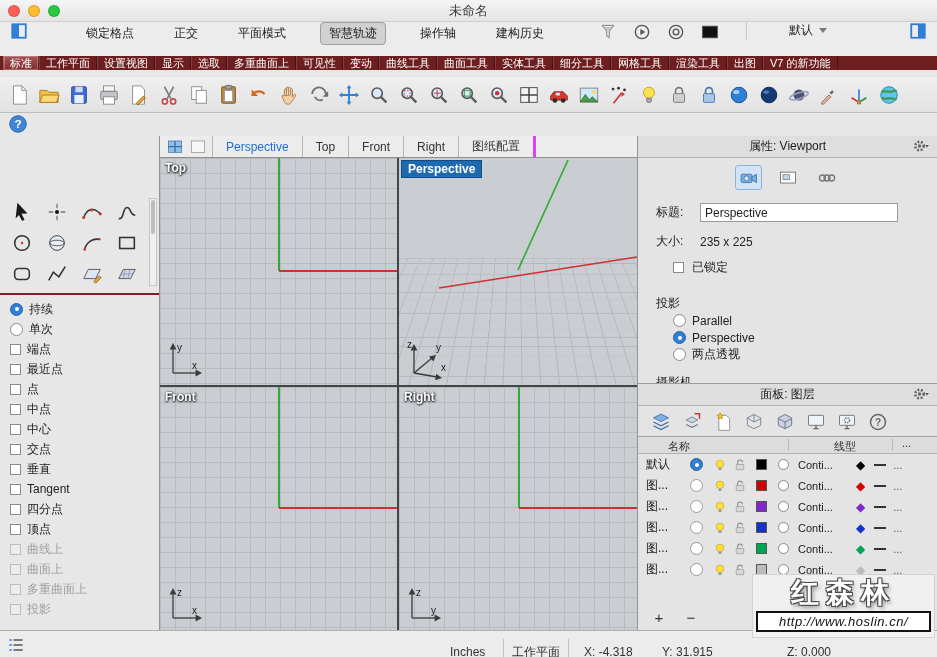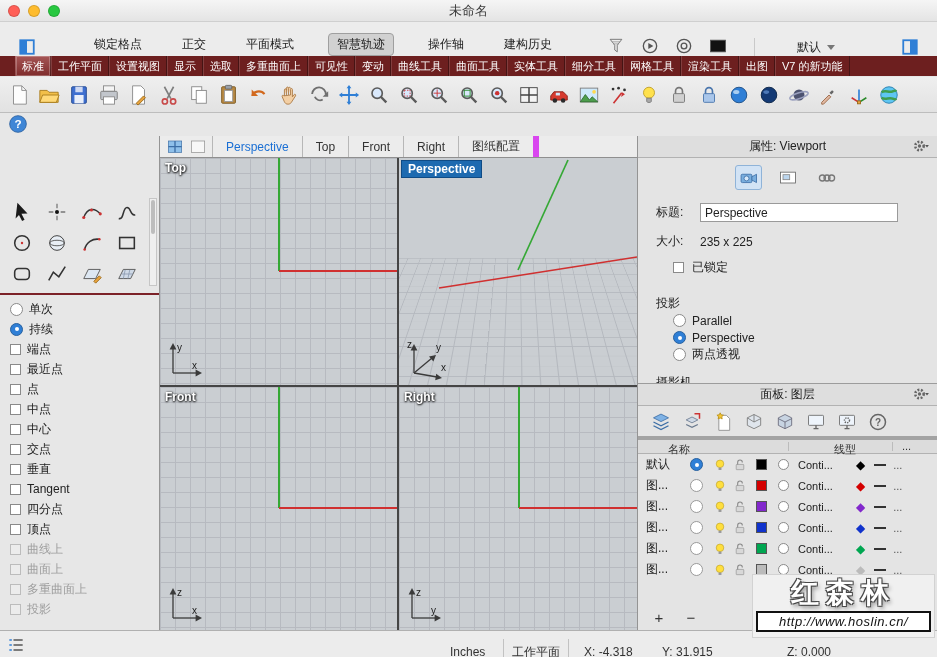--- a/index.html
+++ b/index.html
@@ -8,34 +8,34 @@
   .app{position:relative;width:937px;height:657px;background:#e7e7e7;overflow:hidden;font-size:12px;color:#222;user-select:none}
 
   
   .titlebar{position:absolute;left:0;top:0;width:100%;height:22px;background:linear-gradient(#f5f5f5,#e4e4e4);border-bottom:1px solid #cfcfcf}
   .lights{position:absolute;left:8px;top:5px;display:flex;gap:8px}
   .light{width:12px;height:12px;border-radius:50%;border:1px solid rgba(0,0,0,.15)}
   .light.red{background:#ff5f57}.light.yellow{background:#febc2e}.light.green{background:#28c840}
   .wtitle{text-align:center;line-height:21px;font-size:13px;color:#3c3c3c}
 
   
-  .quickbar{position:absolute;left:0;top:22px;width:100%;height:34px;background:#ececec;display:flex;align-items:flex-end;padding:0 18px}
+  .quickbar{position:absolute;left:0;top:22px;width:100%;height:34px;background:#ececec;display:flex;align-items:flex-start;padding:0 10px}
   .panel-sq{width:18px;height:18px;flex:none}
   .toggles{display:flex;gap:28px;margin-left:52px;font-size:12px;color:#222}
   .toggle{padding:3px 6px;white-space:nowrap;cursor:default}
   .toggle.active{background:#d1d1d1;border:1px solid #9f9f9f;border-radius:4px;padding:2px 8px}
   .qicons{display:flex;gap:14px;margin-left:48px;align-items:center}
   .qicons .icn{width:20px;height:20px;display:flex;align-items:center;justify-content:center}
   .qdiv{width:1px;height:18px;background:#c9c9c9;margin-left:26px}
   .preset{margin-left:42px;display:flex;align-items:center;gap:6px;white-space:nowrap}
   .preset .arr{width:0;height:0;border-left:4px solid transparent;border-right:4px solid transparent;border-top:5px solid #777}
   .qright{margin-left:auto}
 
   
-  .ribbon{position:absolute;left:0;top:56px;width:100%;height:20px;background:#6d1f1f;display:flex;align-items:stretch;padding-left:15px;font-size:11px;color:#fff;overflow:hidden}
+  .ribbon{position:absolute;left:0;top:56px;width:100%;height:14px;background:#6d1f1f;display:flex;align-items:stretch;padding-left:3px;font-size:11px;color:#fff;overflow:hidden}
   .rtab{display:flex;align-items:center;padding:0 6px;border-left:1px solid rgba(255,255,255,.14);border-right:1px solid rgba(0,0,0,.35);white-space:nowrap;cursor:default}
   .rtab.active{background:linear-gradient(#a55555,#7f2c2c);box-shadow:inset 0 0 0 1px rgba(255,255,255,.25)}
 
   
   .toolbar{position:absolute;left:0;top:77px;width:100%;height:36px;background:linear-gradient(#efefef,#e2e2e2);border-bottom:1px solid #bdbdbd;display:flex;align-items:center;gap:4px;padding:0 6px}
   .tbicon{width:26px;height:28px;display:flex;align-items:center;justify-content:center;flex:none}
 
   
   .helpband{position:absolute;left:0;top:113px;width:100%;height:23px;background:#e7e7e7}
   .helpicon{position:absolute;left:8px;top:1px;width:20px;height:20px}
@@ -57,21 +57,21 @@
   .radio i{width:5px;height:5px;border-radius:50%;background:transparent}
   .radio.sel{background:#2f7fd6;border-color:#28619f}
   .radio.sel i{background:#fff;width:4px;height:4px}
 
   
   .center{position:absolute;left:160px;top:136px;width:477px;height:494px}
   .vp-tabs{position:absolute;left:0;top:0;width:100%;height:22px;background:#ececec;border-bottom:1px solid #8f8f8f;display:flex;align-items:center;padding:0 6px;font-size:12px}
   .vicon{width:17px;height:17px;margin-right:6px;display:flex;align-items:center;justify-content:center}
   .vtabs{display:flex;align-items:stretch;height:100%}
   .vtab{display:flex;align-items:center;padding:0 13px;border-left:1px solid #b7b7b7;color:#333;white-space:nowrap;cursor:default}
-  .vtab:last-child{border-right:6px solid #d946ef}
+  .vtab:last-child{border-right:3px solid #d946ef}
   .vtab.active{color:#1a6fd4}
   .vp-grid{position:absolute;left:0;top:22px;width:477px;height:472px;background:#454545}
   .vp{position:absolute;background:#caced2;overflow:hidden}
   .vp.ortho{background-image:linear-gradient(to right,#b7bac0 1px,transparent 1px),linear-gradient(to bottom,#b7bac0 1px,transparent 1px);background-size:15px 15px}
   .vp-top{left:0;top:0;width:237px;height:227px}
   .vp-persp{left:239px;top:0;width:238px;height:227px}
   .vp-front{left:0;top:229px;width:237px;height:243px}
   .vp-right{left:239px;top:229px;width:238px;height:243px}
   .pgrid{position:absolute;left:-70%;top:-15%;width:240%;height:170%;background-color:#caced2;background-image:linear-gradient(to right,#b4b8be 1px,transparent 1px),linear-gradient(to bottom,#b4b8be 1px,transparent 1px);background-size:17px 17px;transform:perspective(520px) rotateX(57deg);transform-origin:50% 58%}
   .axes{position:absolute;left:0;top:0;width:100%;height:100%}
@@ -94,21 +94,21 @@
   .frow .flabel{width:36px;flex:none}
   .txt{width:198px;height:19px;border:1px solid #9a9a9a;background:#fff;font:12px "Liberation Sans","DejaVu Sans",sans-serif;padding:0 4px;color:#222}
   .frow.lockrow{margin-left:35px;margin-top:9px}
   .frow.sect{margin-top:19px}
   .projradios{margin-left:35px}
   .projradios .orow{height:17px}
   .clipped{position:absolute;left:18px;bottom:-8px;font-size:12px;color:#222}
   .layers{position:relative;height:246px}
   .licons{display:flex;justify-content:space-between;align-items:center;padding:5px 48px 3px 12px}
   .licons .icn{width:22px;height:22px;display:flex;align-items:center;justify-content:center}
-  .lcols{height:18px;background:#dcdcdc;border-top:4px solid #a3a3a3;border-bottom:1px solid #b2b2b2;position:relative;font-size:11px;color:#333}
+  .lcols{height:18px;background:#dcdcdc;border-top:1px solid #a3a3a3;border-bottom:1px solid #b2b2b2;position:relative;font-size:11px;color:#333}
   .lcols .cn{position:absolute;left:30px;top:2px}
   .lcols .cl{position:absolute;left:196px;top:2px}
   .lcols .cm{position:absolute;left:264px;top:0}
   .lcols .cd{position:absolute;top:2px;bottom:2px;width:1px;background:#bbb}
   .lrows{overflow:hidden}
   .lrow{height:21px;display:flex;align-items:center;padding-left:8px;font-size:12px;color:#222}
   .c-name{width:44px;white-space:nowrap;overflow:hidden;flex:none}
   .c-radio{width:13px;height:13px;border-radius:50%;border:1px solid #9a9a9a;background:#fff;display:flex;align-items:center;justify-content:center;flex:none;margin-right:7px}
   .c-radio i{width:4px;height:4px;border-radius:50%}
   .c-radio.cur{background:#2f7fd6;border-color:#28619f}
@@ -496,30 +496,30 @@
             <path d="M6.5 12h12M10 7.5L8 17M15 7.5l-2 9.5" stroke="#8a9ab0" stroke-width=".9" fill="none"></path>
           </svg>
         </span>
       </div>
     <div class="pal-scroll">
         <div class="thumb"></div>
       </div>
     <div class="osnap-divider"></div>
     <div class="osnap">
         <div class="orow">
+          <span class="radio sel">
+            <i></i>
+          </span>
+          <span>持续</span>
+        </div>
+        <div class="orow">
           <span class="radio">
             <i></i>
           </span>
           <span>单次</span>
-        </div>
-        <div class="orow">
-          <span class="radio sel">
-            <i></i>
-          </span>
-          <span>持续</span>
         </div>
         <div class="orow">
           <span class="cbx"></span>
           <span>端点</span>
         </div>
         <div class="orow">
           <span class="cbx"></span>
           <span>最近点</span>
         </div>
         <div class="orow">

